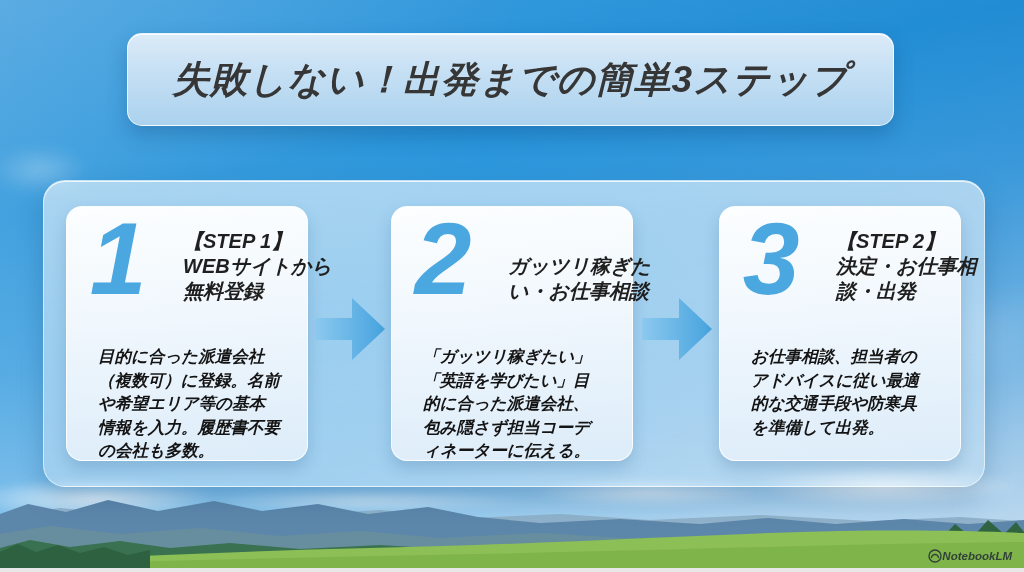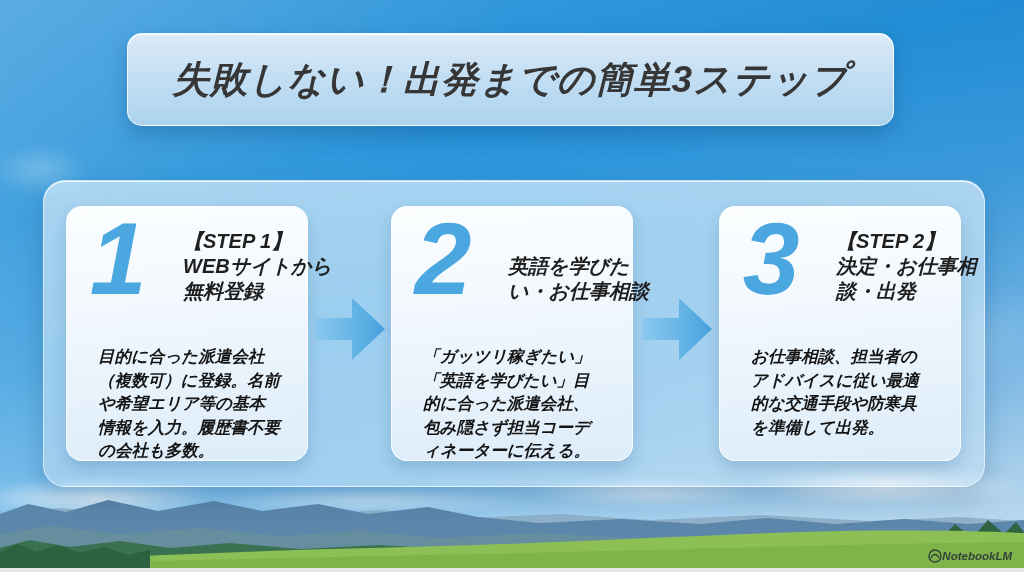--- a/index.html
+++ b/index.html
@@ -107,21 +107,21 @@
           <stop offset="0" stop-color="#8cc9ef"></stop>
             <stop offset="1" stop-color="#46a3de"></stop>
         </linearGradient>
       </defs>
       <polygon points="0,23 37,23 37,3 70,34 37,65 37,45 0,45" fill="url(#ag1)"></polygon>
     </svg>
 
     <article class="card pos2">
       <div class="step-num">2</div>
       <div class="step-head"><br>
-        <span>英語を学びたい・お仕事相談</span></div>
+        <span>ガッツリ稼ぎたい・お仕事相談</span></div>
       <p class="step-body">「ガッツリ稼ぎたい」「英語を学びたい」目的に合った派遣会社、包み隠さず担当コーディネーターに伝える。</p>
     </article>
 
     <svg class="arrow a2" viewBox="0 0 70 68">
       <defs>
         <linearGradient id="ag2" x1="0" y1="0" x2="1" y2="0">
           <stop offset="0" stop-color="#8cc9ef"></stop>
             <stop offset="1" stop-color="#46a3de"></stop>
         </linearGradient>
       </defs>

